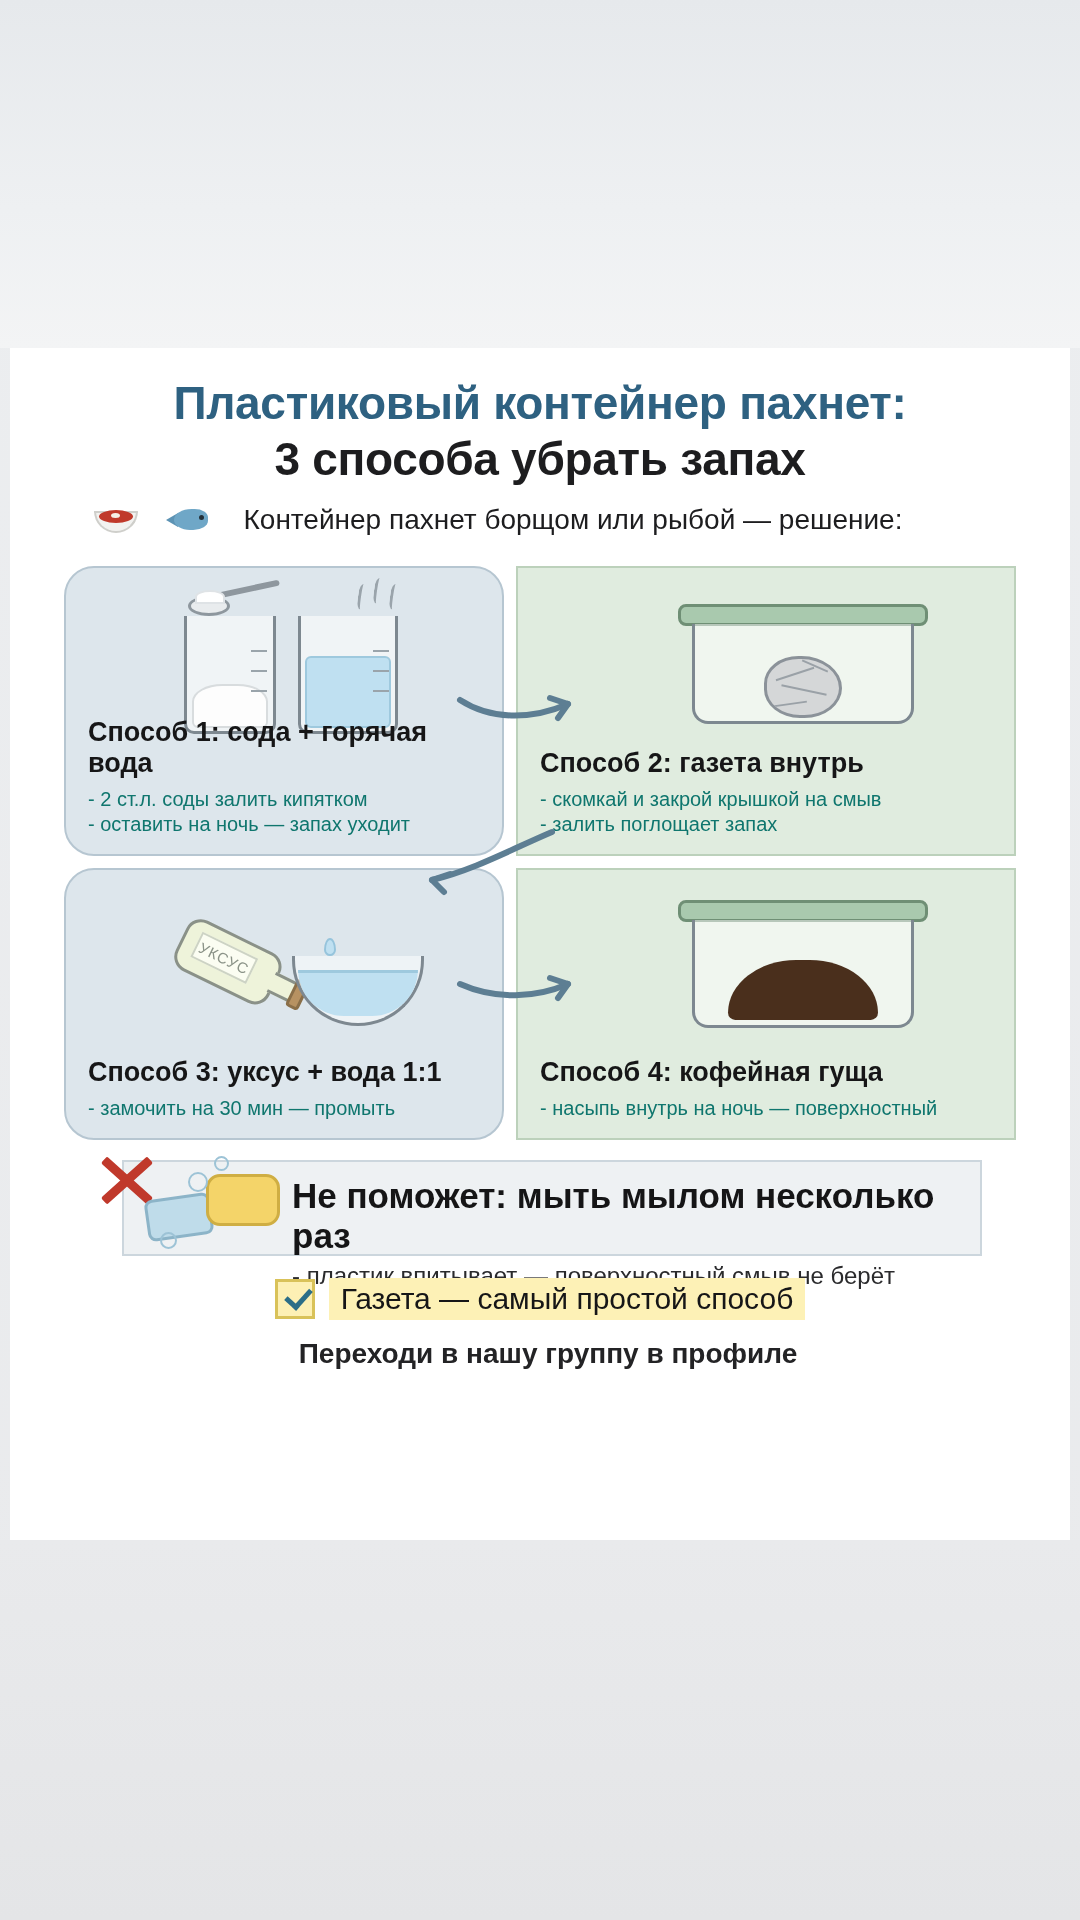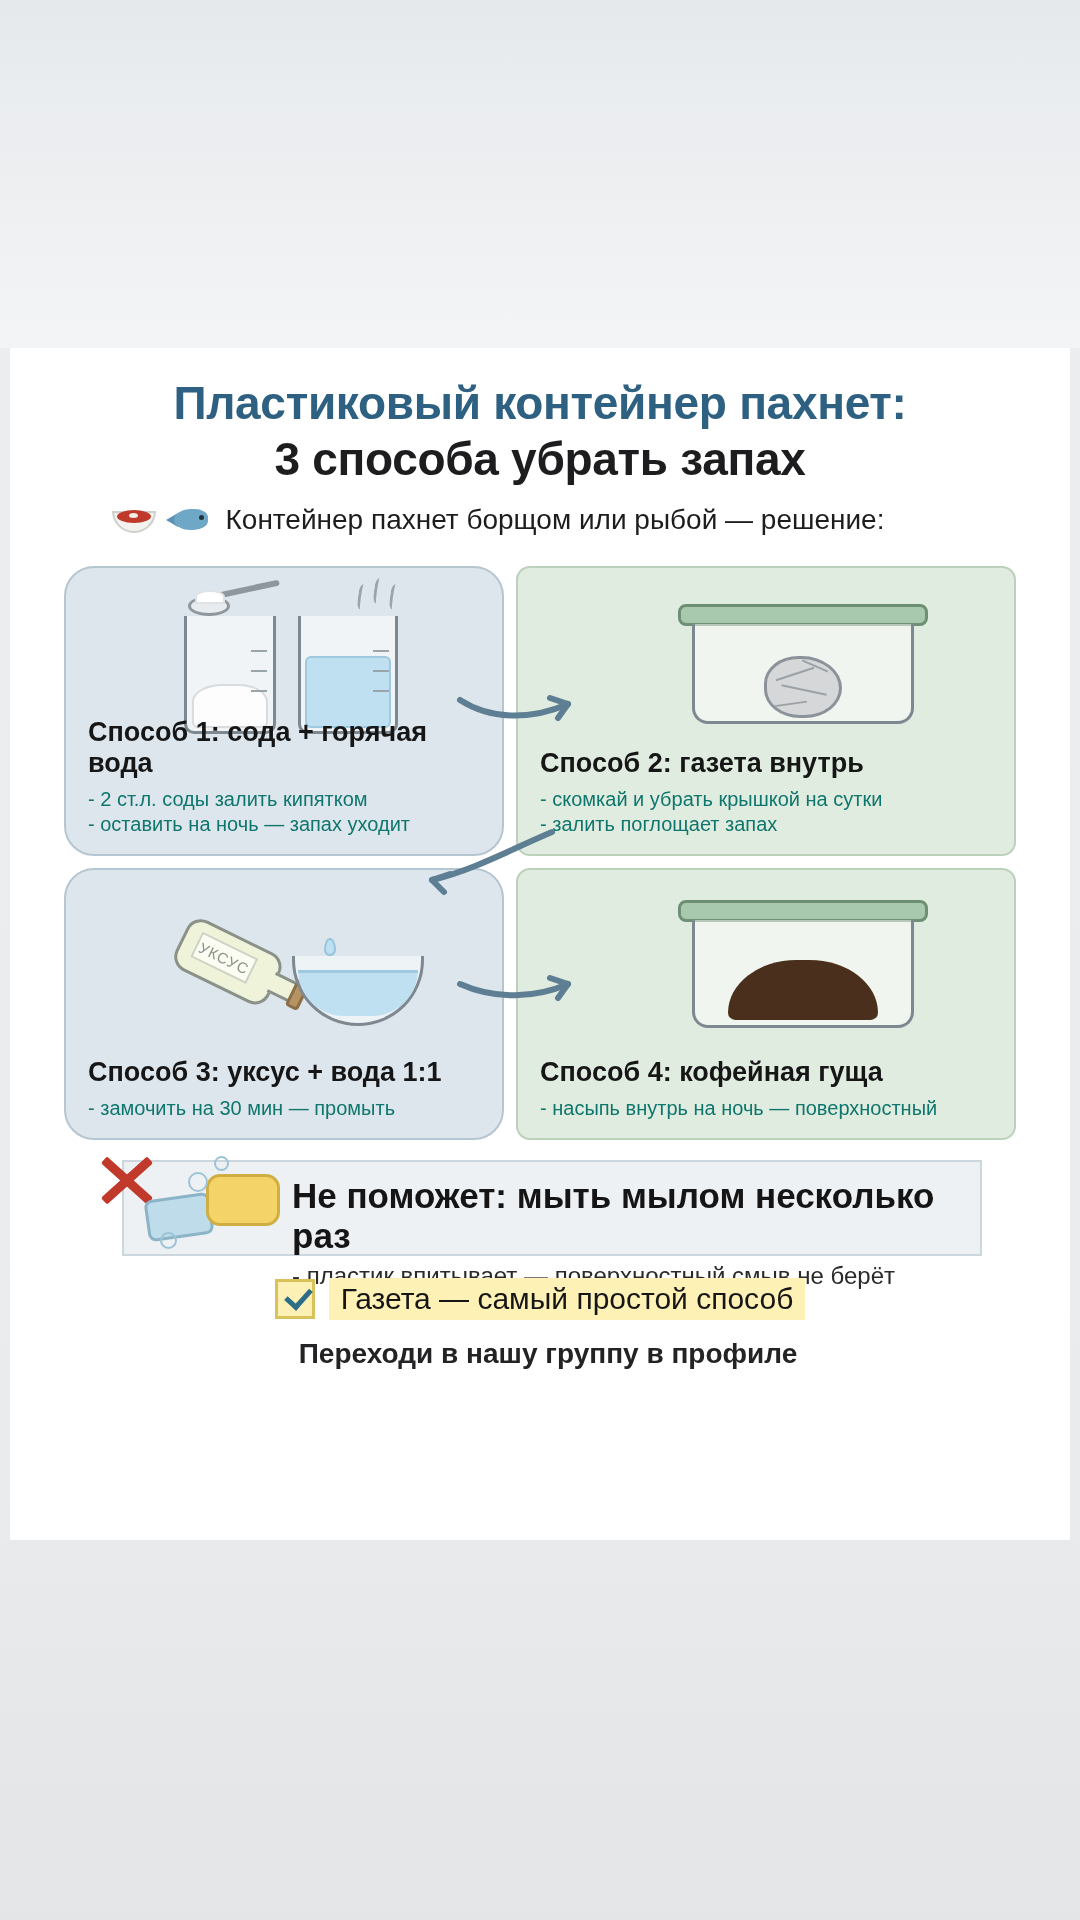--- a/index.html
+++ b/index.html
@@ -63,21 +63,21 @@
     letter-spacing: -0.3px;
   }
 
   .subline {
     position: absolute;
     left: 0; top: 156px;
     width: 976px;
     display: flex;
     align-items: center;
     justify-content: center;
-    gap: 10px;
+    gap: 28px;
   }
   .subline .txt {
     font-size: 28px;
     color: #1d1d1f;
   }
 
   
   .ico-bowl {
     position: relative;
     width: 44px; height: 30px;
@@ -127,21 +127,21 @@
     background: #23313a;
   }
 
   
   .panel {
     position: absolute;
     box-sizing: border-box;
     border: 2px solid #b9c6cf;
   }
   .panel.blue   { background: #dde6ec; border-color: #b6c6d1; border-radius: 30px; }
-  .panel.green  { background: #e0ecdf; border-color: #bcd1bb; border-radius: 14px; }
+  .panel.green  { background: #e0ecdf; border-color: #bcd1bb; }
 
   .p1 { left: 54px;  top: 218px; width: 440px; height: 290px; }
   .p2 { left: 506px; top: 218px; width: 500px; height: 290px; }
   .p3 { left: 54px;  top: 520px; width: 440px; height: 272px; }
   .p4 { left: 506px; top: 520px; width: 500px; height: 272px; }
 
   .p-art {
     position: absolute;
     left: 0; top: 8px;
     width: 100%;
@@ -547,21 +547,21 @@
           <span class="ball">
             <i style="left:8px; top:14px; width:40px; transform:rotate(-18deg);"></i>
             <i style="left:14px; top:30px; width:46px; transform:rotate(12deg);"></i>
             <i style="left:6px; top:44px; width:34px; transform:rotate(-8deg);"></i>
             <i style="left:34px; top:6px; width:28px; transform:rotate(24deg);"></i>
           </span>
         </div>
       </div>
       <div class="p-text">
         <div class="p-title">Способ 2: газета внутрь</div>
-        <div class="p-line">- скомкай и убрать крышкой на сутки</div>
+        <div class="p-line">- скомкай и закрой крышкой на смыв</div>
         <div class="p-line">- залить поглощает запах</div>
       </div>
     </div>
 
     <div class="panel blue p3">
       <div class="p-art">
         <div class="bottle">
           <span class="glass"></span>
           <span class="neck"></span>
           <span class="cap"></span>

